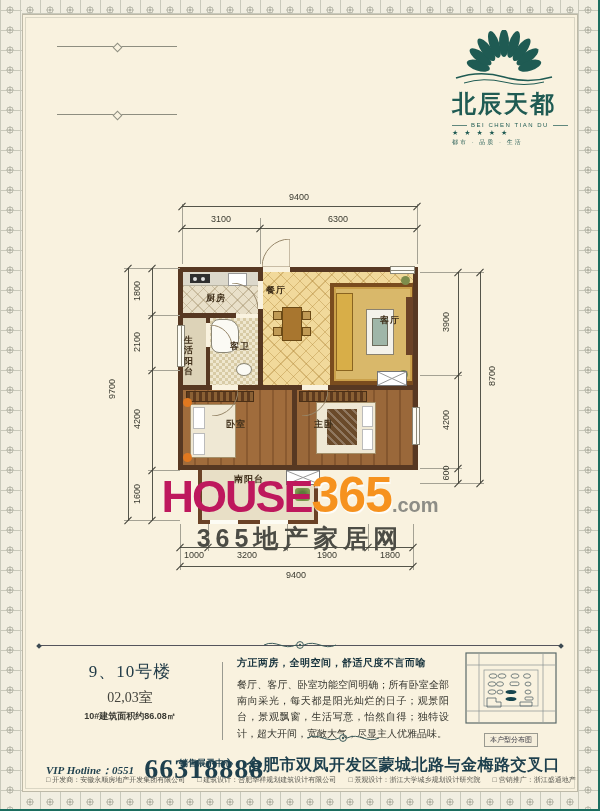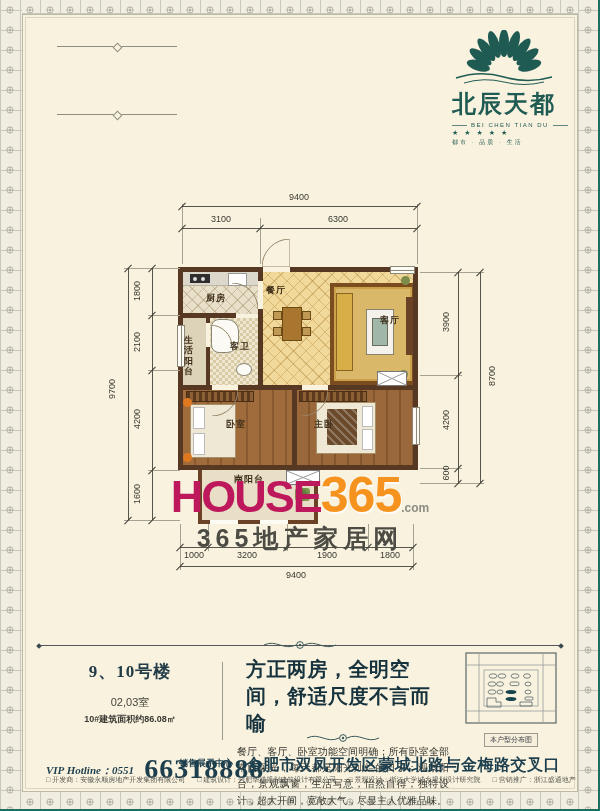--- a/index.html
+++ b/index.html
@@ -60,35 +60,35 @@
   .dimv{position:absolute;font-size:9px;color:#3a3a30;width:44px;text-align:center;transform:rotate(-90deg);z-index:12;}
   .dl-h{position:absolute;border-top:1px solid #55554a;z-index:11;}
   .dl-v{position:absolute;border-left:1px solid #55554a;z-index:11;}
   .ex{position:absolute;background:#a5a294;z-index:10;}
   .tk{position:absolute;width:10px;height:1px;background:#3c3c34;transform:rotate(-45deg);z-index:12;}
   
   .wm{left:140px;top:470px;width:320px;text-align:center;z-index:50;}
   .wm1{font-weight:bold;line-height:1;white-space:nowrap;}
   .wm-h{font-size:45px;letter-spacing:-2px;}
   .wm-n{font-size:50px;letter-spacing:-1px;text-shadow:1px 2px 0 rgba(255,255,255,.8);}
-  .wm-c{font-size:12px;color:#8d8d86;font-weight:bold;}
+  .wm-c{font-size:20px;color:#8d8d86;font-weight:bold;}
   .wm2{font-size:25px;color:#4c4c45;font-weight:bold;letter-spacing:5px;margin-top:2px;}
   
   .divider{position:absolute;left:38px;right:38px;top:645px;border-top:1px solid #55555c;z-index:6;}
   .divider:before,.divider:after{content:"";position:absolute;top:-2.5px;width:4px;height:4px;background:#3c4a52;transform:rotate(45deg);}
   .divider:before{left:-1px;} .divider:after{right:-1px;}
   .flour{position:absolute;z-index:7;}
   .info-left{left:42px;top:660px;width:176px;text-align:center;color:#223c48;}
-  .bldg{font-family:"Liberation Serif",serif;font-size:17px;font-weight:bold;letter-spacing:1px;}
-  .roomline{font-size:11px;color:#45453e;margin-top:12px;}
+  .bldg{font-family:"Liberation Serif",serif;font-size:17px;font-weight:normal;letter-spacing:1px;}
+  .roomline{font-size:14px;color:#45453e;margin-top:6px;font-family:Liberation Serif, serif;}
   .areal{font-size:9px;color:#3a3a33;margin-top:3px;font-weight:bold;}
   .dash-wrap:before,.dash-wrap:after{content:"";display:inline-block;width:22px;height:1px;background:#8e8e82;vertical-align:middle;margin:0 5px;}
   .vdiv{position:absolute;left:222px;top:662px;height:78px;border-left:1px solid #9a9a90;}
   .info-mid{left:237px;top:656px;width:212px;color:#2e2e28;}
-  .headline{font-family:"Liberation Serif",serif;font-size:20px;font-weight:bold;color:#16323c;letter-spacing:.5px;margin-left:9px;}
+  .headline{font-family:"Liberation Serif",serif;font-size:10px;font-weight:bold;color:#16323c;letter-spacing:.5px;}
   .bodytxt{font-size:10px;line-height:1.62;margin-top:7px;text-align:justify;color:#35352e;}
   .minimap{left:463px;top:652px;width:96px;text-align:center;}
   .mlabel{display:inline-block;font-size:7px;color:#40404a;border:1px solid #9a9a90;padding:1px 5px;margin-top:2px;background:#f6efdc;}
   
   .foot-hot{left:46px;top:753px;white-space:nowrap;color:#1d3f4d;}
   .hotlab{font-family:"Liberation Serif",serif;font-style:italic;font-weight:bold;font-size:11px;}
   .hotnum{font-family:"Liberation Serif",serif;font-weight:bold;font-size:28px;letter-spacing:1px;vertical-align:-4px;margin-left:6px;}
   .foot-sales{right:40px;top:755px;text-align:right;white-space:nowrap;color:#1d3f4d;}
   .saleslab{font-size:9px;font-weight:bold;vertical-align:4px;}
   .addr{font-family:"Liberation Serif",serif;font-size:16px;font-weight:bold;letter-spacing:.5px;}

